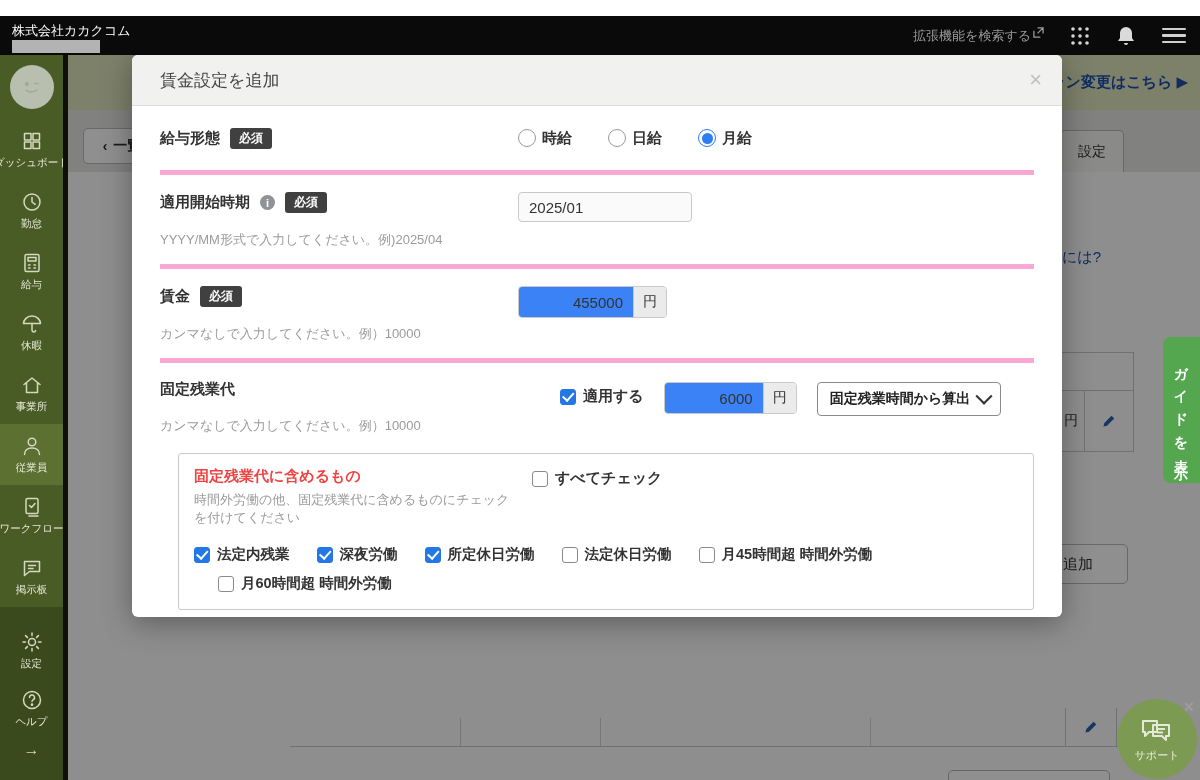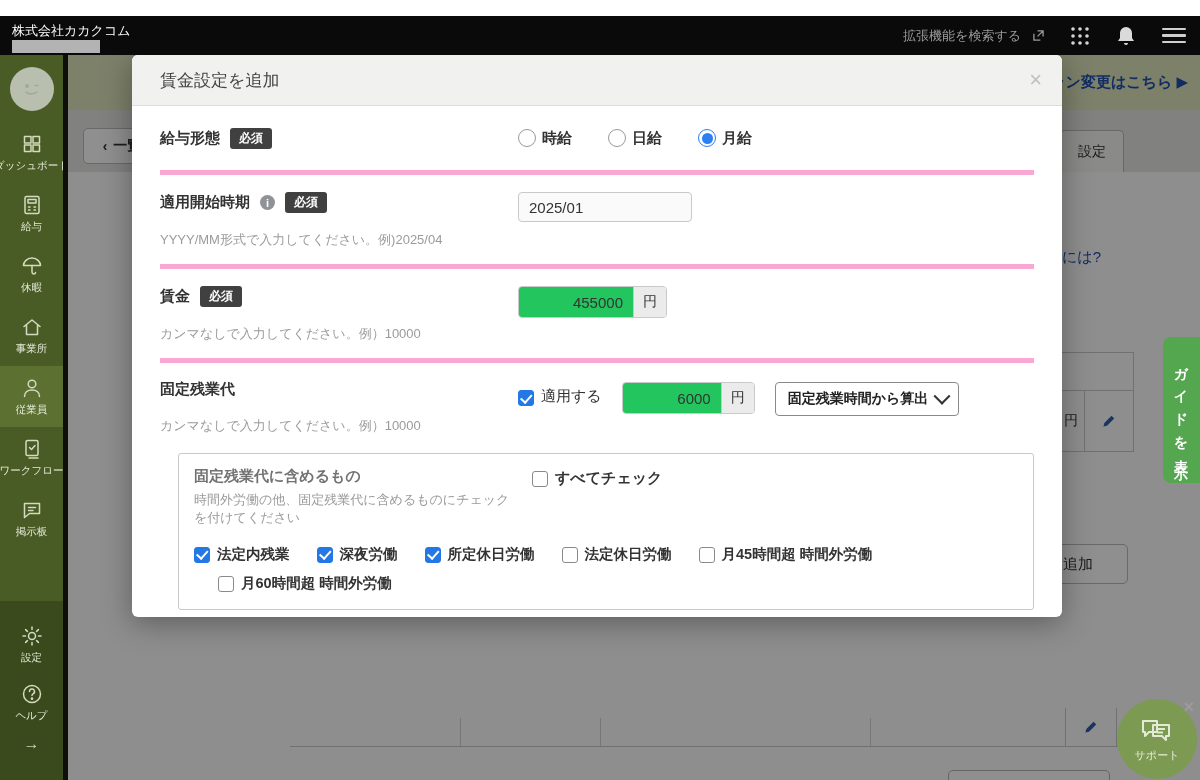--- a/index.html
+++ b/index.html
@@ -4,21 +4,21 @@
 <style>
   html,body{margin:0;padding:0;background:#fff;}
   .stage{position:relative;width:1200px;height:780px;overflow:hidden;
          font-family:"Liberation Sans","DejaVu Sans",sans-serif;color:#333;}
   
   .top-white{position:absolute;left:0;top:0;width:1200px;height:16px;background:#fff;}
   .topbar{position:absolute;left:0;top:16px;width:1200px;height:39px;background:#0a0a0a;z-index:30;}
   .company{position:absolute;left:12px;top:6px;font-size:13px;color:#fff;}
   .redacted{position:absolute;left:12px;top:24px;width:88px;height:13px;background:#b3b3b3;}
   .tb-right{position:absolute;right:14px;top:0;height:39px;display:flex;align-items:center;gap:26px;}
-  .ext-link{display:flex;align-items:center;gap:12px;color:#9b9b9b;font-size:13px;cursor:pointer;}
+  .ext-link{display:flex;gap:2px;color:#9b9b9b;font-size:13px;cursor:pointer;}
   .hamburger{display:flex;flex-direction:column;gap:4px;width:24px;}
   .hamburger span{height:2.5px;background:#cfcfcf;border-radius:1px;}
   
   .sidebar{position:absolute;left:0;top:55px;width:63px;height:725px;background:#4a5c25;z-index:6;display:flex;flex-direction:column;}
   .side-strip{position:absolute;left:63px;top:55px;width:5px;height:725px;background:#191c12;z-index:6;}
   .avatar-wrap{height:67px;display:flex;align-items:center;justify-content:center;}
   .avatar{width:44px;height:44px;border-radius:50%;background:#b9bfae;display:flex;align-items:center;justify-content:center;}
   .s-item{height:61px;display:flex;flex-direction:column;align-items:center;justify-content:center;gap:3px;
           color:#e6ead9;font-size:10.5px;cursor:pointer;white-space:nowrap;}
   .s-item svg{width:24px;height:24px;stroke:#d3dabf;fill:none;stroke-width:1.5;stroke-linecap:round;stroke-linejoin:round;}
@@ -70,45 +70,45 @@
   .opt{display:flex;align-items:center;gap:6px;font-size:15px;font-weight:600;cursor:pointer;}
   .rd{width:16px;height:16px;border-radius:50%;border:1.5px solid #9a9a9a;background:#fff;position:relative;flex:none;}
   .rd.checked{border-color:#2d7ef0;}
   .rd.checked::after{content:"";position:absolute;inset:2.5px;background:#2d7ef0;border-radius:50%;}
   .cb{width:16px;height:16px;border:1.5px solid #8a8a8a;border-radius:3px;background:#fff;position:relative;flex:none;box-sizing:border-box;}
   .cb.checked{background:#2478e5;border-color:#2478e5;}
   .cb.checked::after{content:"";position:absolute;left:4px;top:0.5px;width:4.5px;height:8.5px;border:solid #fff;border-width:0 2px 2px 0;transform:rotate(42deg);}
   .txt-input{height:30px;border:1px solid #c9c9c9;border-radius:4px;background:#fafafa;font-size:15px;color:#333;
              padding:0 10px;font-family:inherit;box-sizing:border-box;}
   .grp{display:flex;border:1px solid #c9c9c9;border-radius:4px;overflow:hidden;height:32px;box-sizing:border-box;}
-  .grp input{border:none;background:#22c55e;text-align:right;font-size:15px;color:#333;padding:0 10px;font-family:inherit;min-width:0;}
+  .grp input{border:none;background:#3b82f6;text-align:right;font-size:15px;color:#333;padding:0 10px;font-family:inherit;min-width:0;}
   .grp .unit{background:#ebebeb;border-left:1px solid #c9c9c9;display:flex;align-items:center;justify-content:center;
              font-size:14px;color:#333;padding:0 9px;}
   .sel{height:32px;border:1px solid #8a8a8a;border-radius:4px;background:#fff;display:flex;align-items:center;gap:8px;
        padding:0 10px 0 12px;font-size:14px;font-weight:600;color:#222;cursor:pointer;}
   .chev{width:10px;height:10px;border-right:2px solid #333;border-bottom:2px solid #333;transform:rotate(45deg) translate(-2px,-2px);}
   .info-ic{width:15px;height:15px;border-radius:50%;background:#8f9398;color:#fff;font-size:11px;font-weight:bold;
            display:inline-flex;align-items:center;justify-content:center;font-style:normal;}
   .includes-box{margin:18px 0 20px 18px;border:1px solid #c9c9c9;border-radius:3px;padding:13px 15px 16px 15px;}
   .ib-head{display:flex;align-items:flex-start;}
   .ib-left{width:320px;flex:none;}
-  .ib-title{font-size:15px;font-weight:bold;color:#737373;}
+  .ib-title{font-size:15px;font-weight:bold;color:#ef4444;}
   .ib-help{font-size:13px;color:#9b9b9b;margin-top:5px;}
   .ib-checkall{display:flex;align-items:center;gap:7px;font-size:15px;font-weight:600;margin-left:18px;margin-top:2px;cursor:pointer;}
   .ib-line{display:flex;align-items:center;gap:27px;margin-top:18px;flex-wrap:nowrap;}
   .ib-line2{margin-top:10px;margin-left:24px;}
   .ck{display:flex;align-items:center;gap:7px;font-size:14.5px;font-weight:600;cursor:pointer;white-space:nowrap;}
   .m-foot{border-top:1px solid #e9e9e9;height:86px;flex:none;display:flex;align-items:center;justify-content:flex-end;gap:20px;padding:0 20px;}
   .btn-cancel{width:98px;height:40px;background:#fff;border:1px solid #c9c9c9;border-radius:4px;font-size:15px;color:#333;
               font-family:inherit;cursor:pointer;}
   .btn-submit{width:80px;height:40px;background:#4a6b1f;border:none;border-radius:4px;font-size:15px;color:#fff;font-weight:600;
               font-family:inherit;cursor:pointer;}
   .row4{border-bottom:none;padding-bottom:0;}
   .row4-wrap{border-bottom:3px solid #a16207;}
-  .apply{display:flex;align-items:flex-end;gap:7px;font-size:15px;font-weight:400;margin-top:7px;cursor:pointer;}
+  .apply{display:flex;align-items:center;gap:7px;font-size:15px;font-weight:700;margin-top:7px;cursor:pointer;margin-left:42px;}
   
   .guide-tab{position:absolute;right:0;top:337px;width:37px;height:146px;background:#55a74f;border-radius:8px 0 0 8px;z-index:25;
              color:#fff;font-size:14px;font-weight:600;display:flex;align-items:center;justify-content:center;
              writing-mode:vertical-rl;letter-spacing:7px;cursor:pointer;}
   .support{position:absolute;left:1117px;top:699px;width:83px;height:81px;z-index:25;}
   .support-circle{position:absolute;left:0;top:0;width:80px;height:80px;border-radius:50%;background:#7c9a52;
                   display:flex;flex-direction:column;align-items:center;justify-content:center;cursor:pointer;}
   .support-label{color:#e9eedd;font-size:11px;margin-top:2px;}
   .support-x{position:absolute;right:6px;top:-2px;color:#9c9c9c;font-size:18px;font-weight:bold;cursor:pointer;z-index:26;}
   .bell-icon,.grid-icon{cursor:pointer;}
@@ -168,20 +168,27 @@
     </div>
     <nav>
       <div class="s-item">
         <svg viewBox="0 0 24 24">
             <path d="M4.5 4.5h6.5v6.5H4.5zM13 4.5h6.5v6.5H13zM4.5 13h6.5v6.5H4.5zM13 13h6.5v6.5H13z"></path>
           </svg>
         <span>ダッシュボード</span>
       </div>
       <div class="s-item">
         <svg viewBox="0 0 24 24">
+            <circle cx="12" cy="12" r="8"></circle>
+            <path d="M12 7.5V12l3.2 2.3"></path>
+          </svg>
+        <span>勤怠</span>
+      </div>
+      <div class="s-item">
+        <svg viewBox="0 0 24 24">
             <rect x="5" y="3.5" width="14" height="17" rx="1.5"></rect>
             <rect x="8" y="6.5" width="8" height="3.5"></rect>
             <path d="M8.5 14h1.5M14 14h1.5M8.5 17h1.5M14 17h1.5"></path>
           </svg>
         <span>給与</span>
       </div>
       <div class="s-item">
         <svg viewBox="0 0 24 24">
             <path d="M12 4c-5.5 0-8.5 4.5-8.5 7.5h17C20.5 8.5 17.5 4 12 4z"></path>
             <path d="M12 11.5v6.5c0 2.5 3.5 2.5 3.5 0.5"></path>

